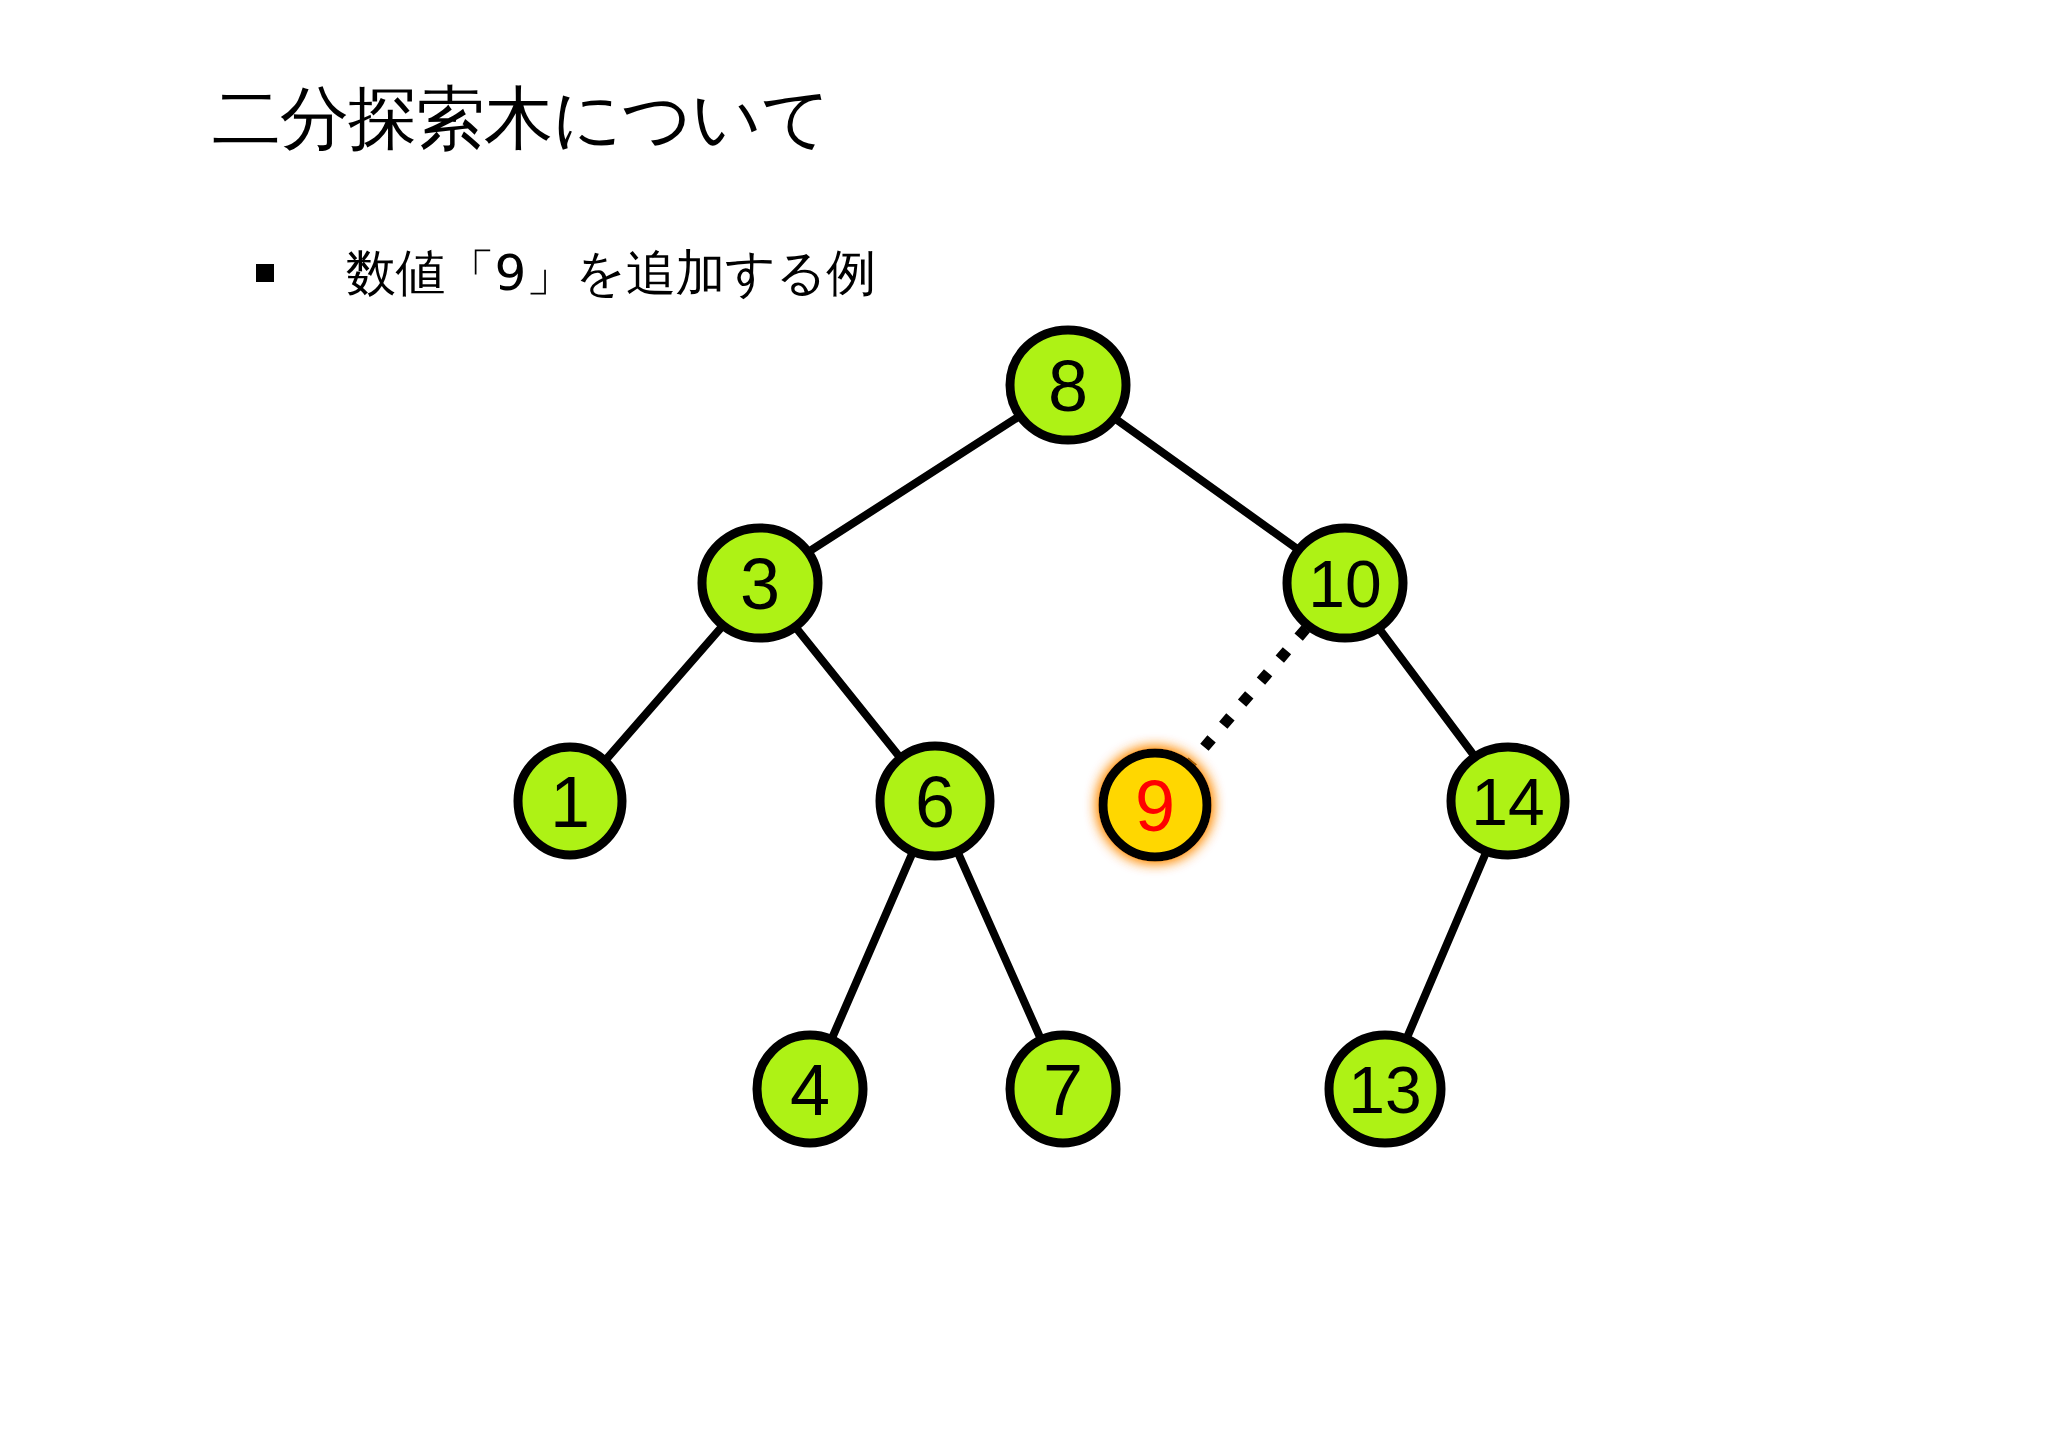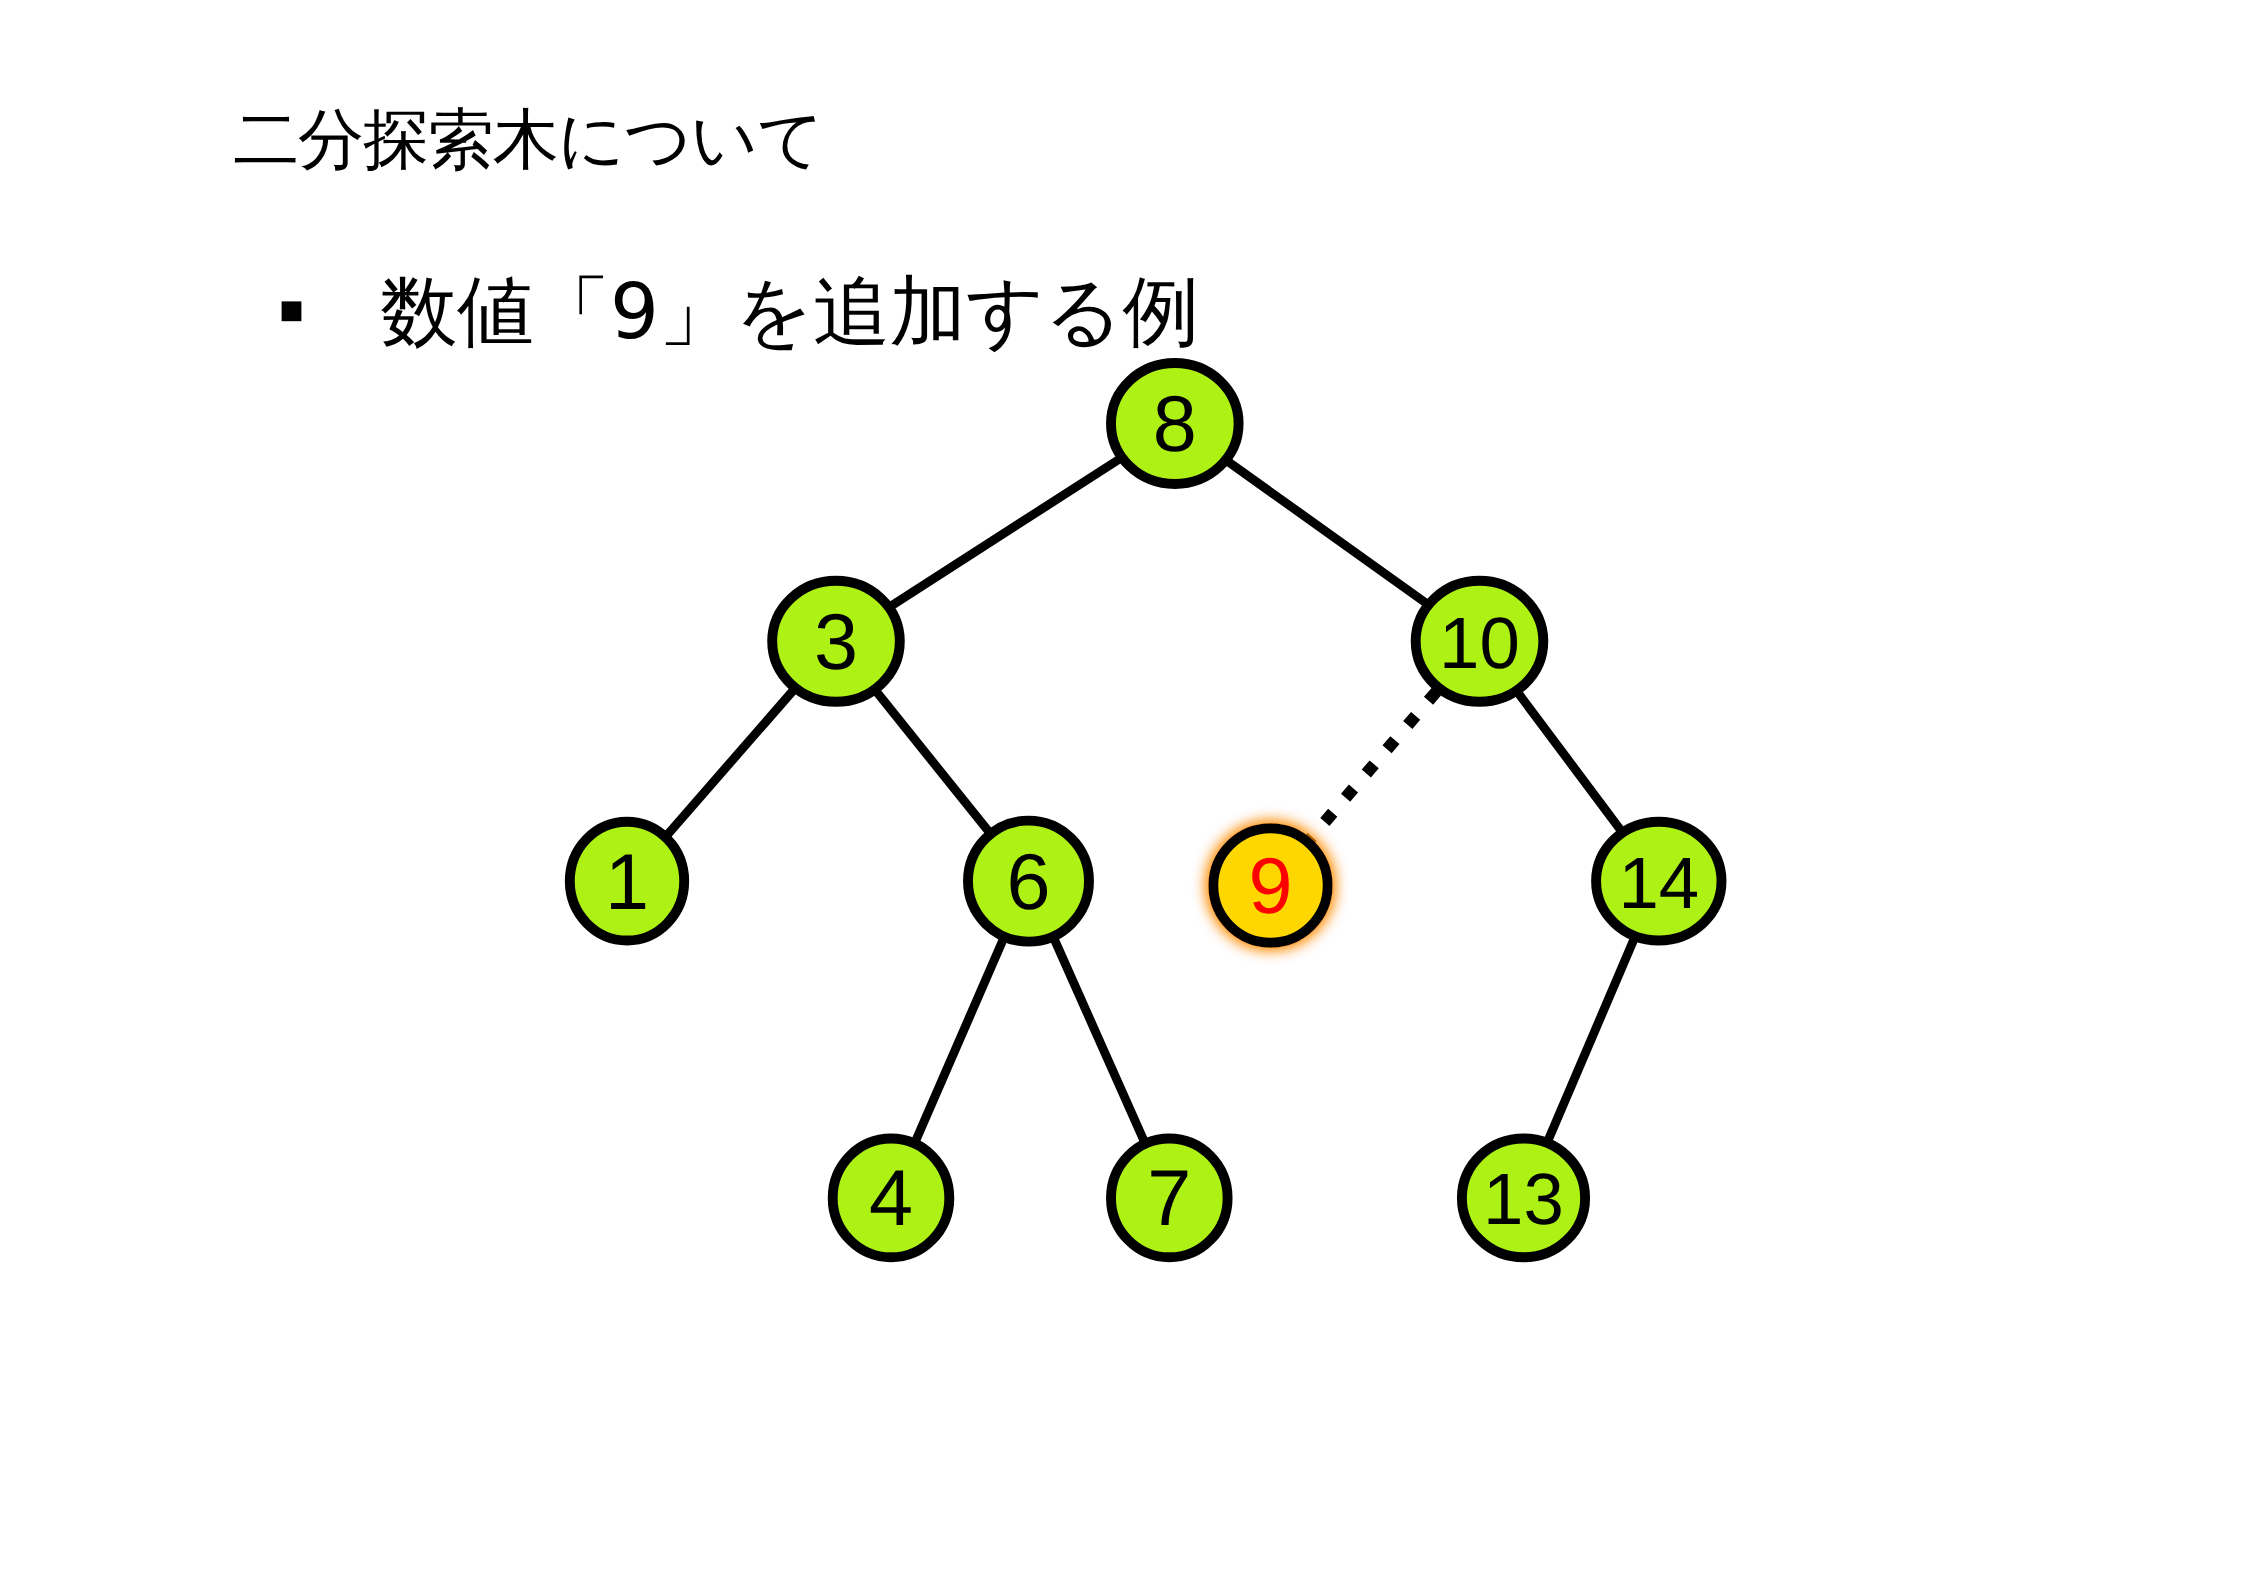--- a/index.html
+++ b/index.html
@@ -18,23 +18,23 @@
   #slide {
     position: absolute;
     inset: 0;
     background: #ffffff;
   }
 
   
   #title {
     position: absolute;
     left: 212px;
-    top: 97px;
+    top: 84px;
     font-family: "DejaVu Sans", "Liberation Sans", sans-serif;
-    font-size: 60px;
+    font-size: 69px;
     line-height: 1.0;
     font-weight: 400;
     color: #000000;
     letter-spacing: -1px;
     white-space: nowrap;
   }
 
   #bullet-row {
     position: absolute;
     left: 256px;
@@ -46,21 +46,21 @@
   #bullet-marker {
     width: 18px;
     height: 18px;
     background: #000000;
     display: inline-block;
     margin-right: 72px;
     flex: none;
   }
   #bullet-text {
     font-family: "DejaVu Sans", "Liberation Sans", sans-serif;
-    font-size: 70px;
+    font-size: 50px;
     line-height: 1.0;
     color: #000000;
     letter-spacing: -0.5px;
   }
 
   
   #tree-canvas {
     position: absolute;
     left: 0;
     top: 0;

